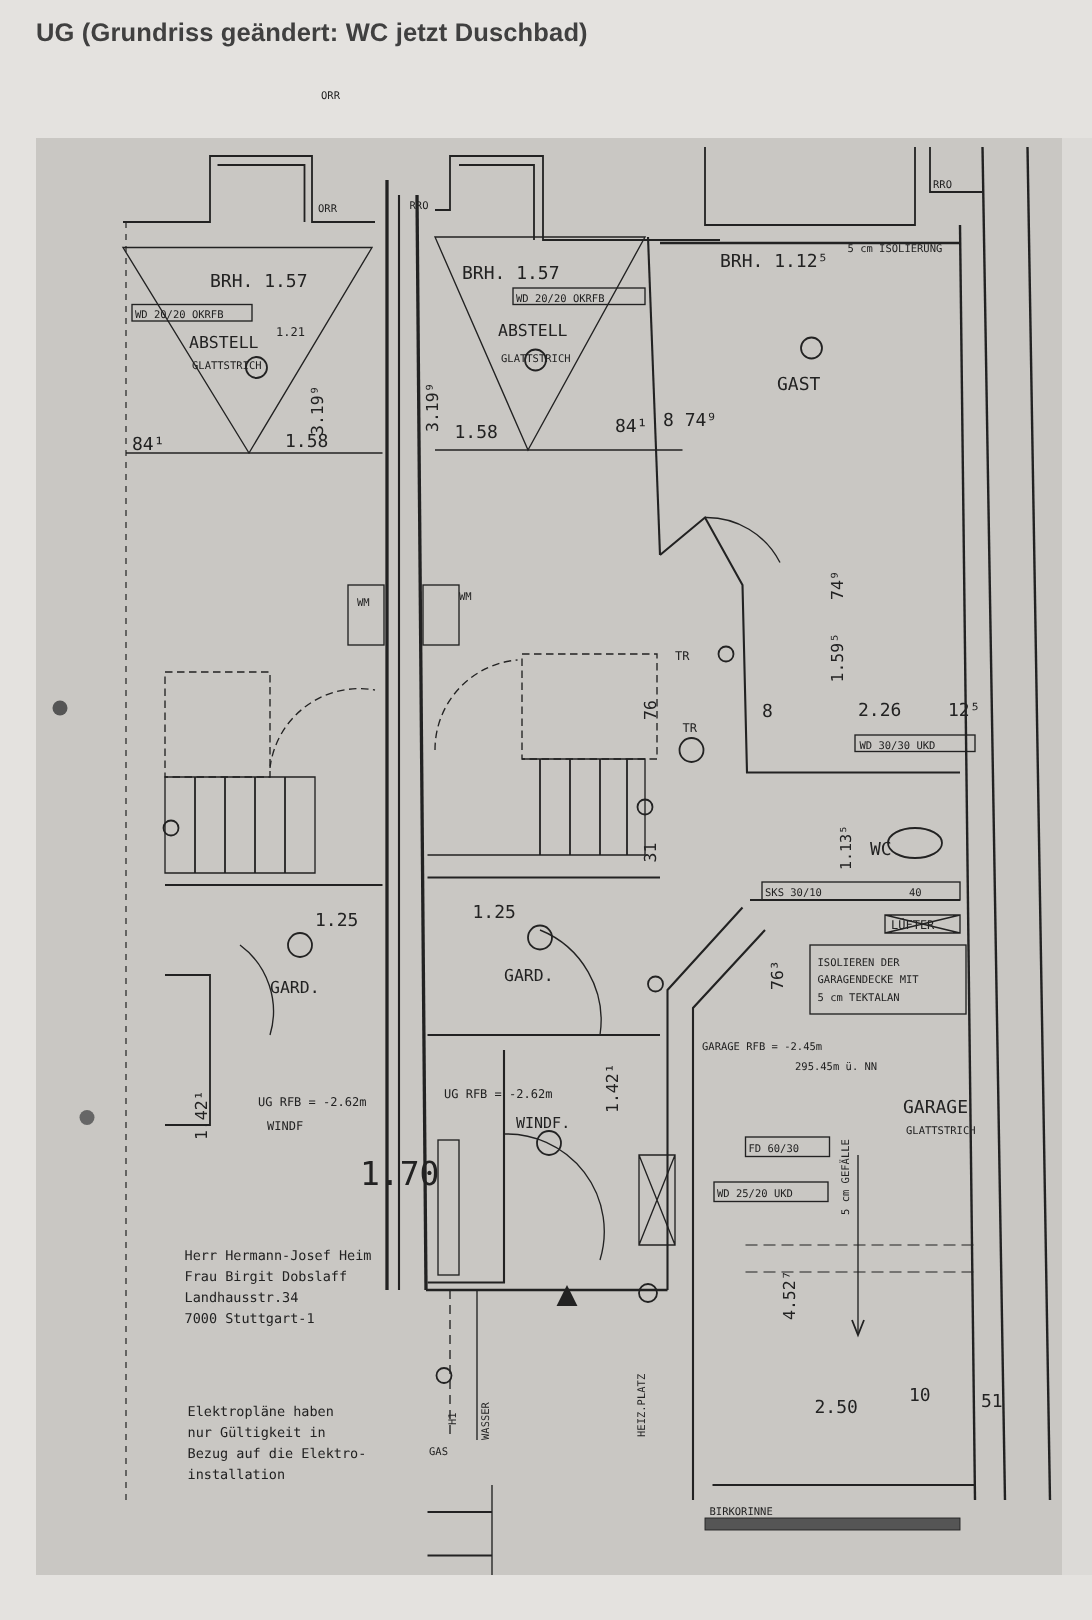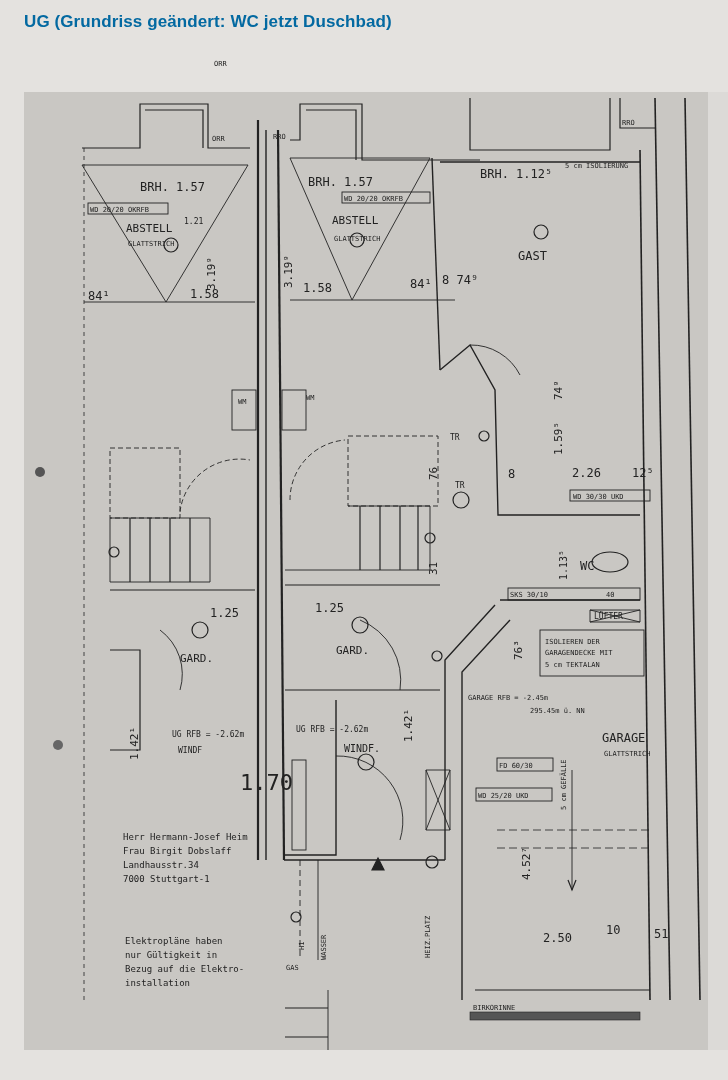--- a/index.html
+++ b/index.html
@@ -1,17 +1,17 @@
 <!DOCTYPE html>
 <html><head>
 <meta charset="utf-8">
 <style>
   html,body{margin:0;padding:0;}
   body{width:728px;height:1080px;background:#e4e2df;position:relative;overflow:hidden;font-family:"Liberation Sans",sans-serif;}
-  .title{position:absolute;left:24px;top:12px;font-size:17px;font-weight:bold;color:#0369a1;letter-spacing:0.1px;}
+  .title{position:absolute;left:24px;top:12px;font-size:17px;font-weight:bold;color:#404040;letter-spacing:0.1px;}
   .sheet{position:absolute;left:24px;top:92px;width:684px;height:958px;background:#c9c7c3;}
   .rightstrip{position:absolute;left:700px;top:92px;width:28px;height:958px;background:#dcdad7;}
   svg{position:absolute;left:0;top:0;}
   .lbl{font-family:"DejaVu Sans Mono","Liberation Mono",monospace;fill:#222;}
 </style>
 </head>
 <body>
 
 <div class="title">UG (Grundriss geändert: WC jetzt Duschbad)</div>
 <div class="rightstrip"></div>

